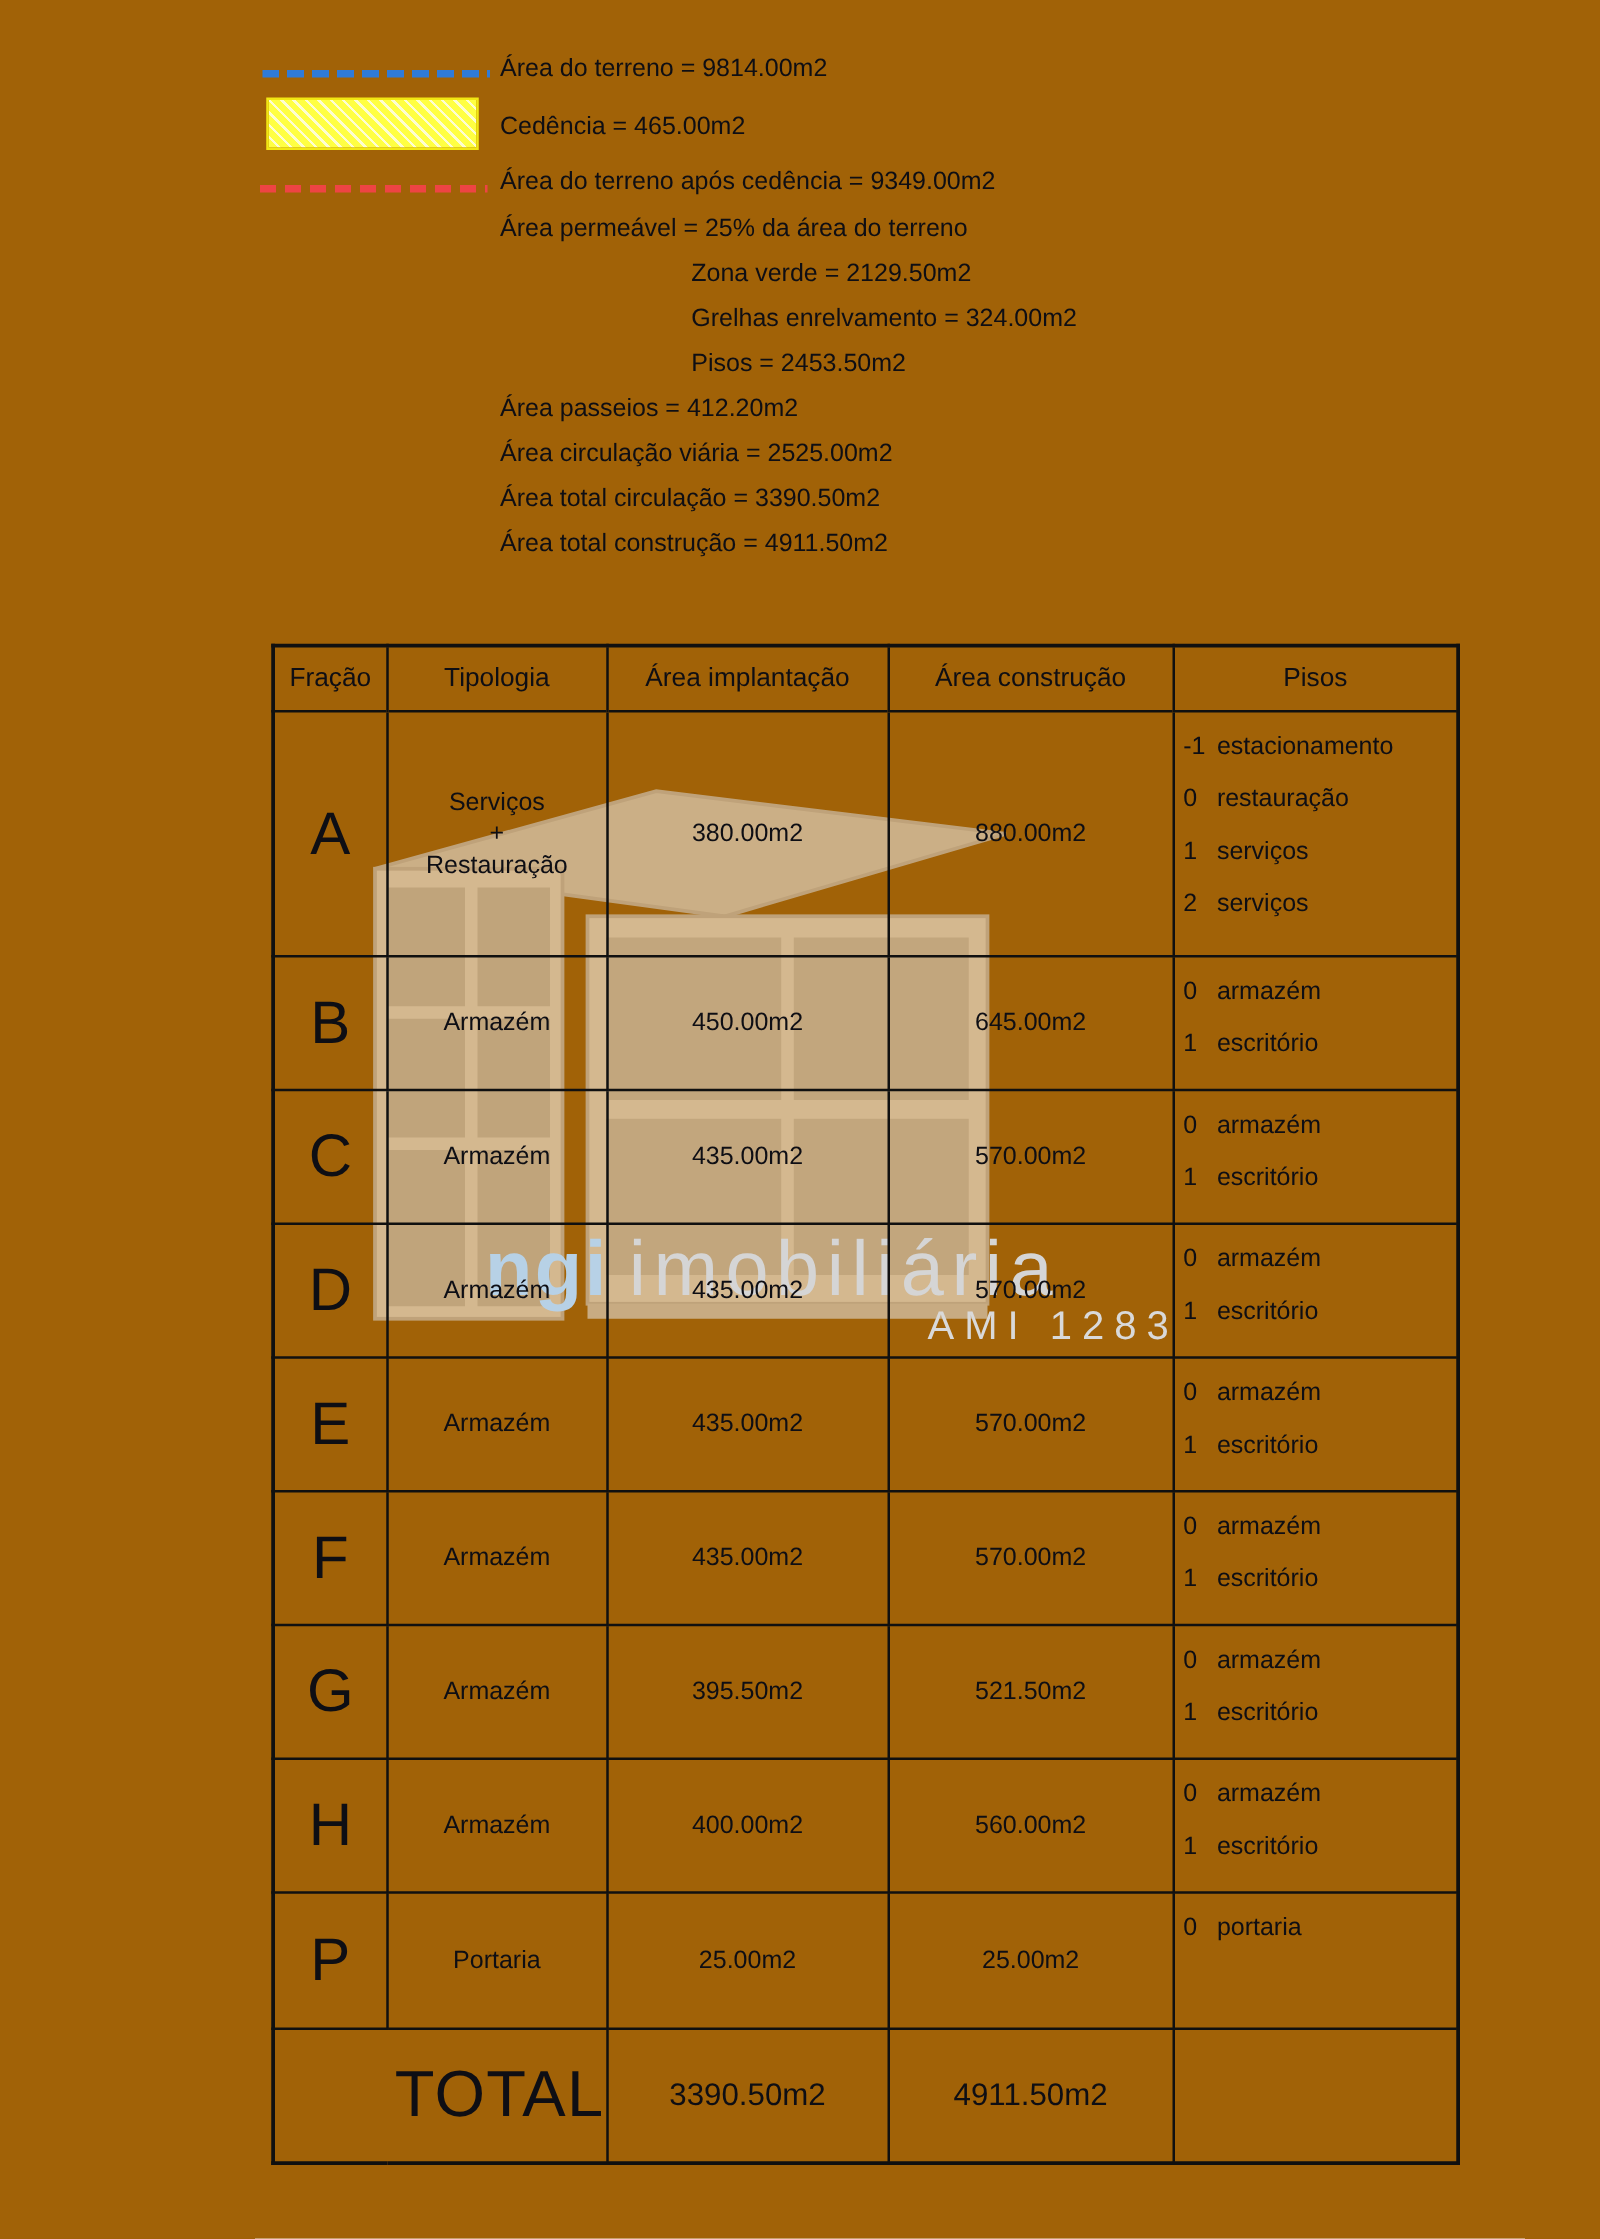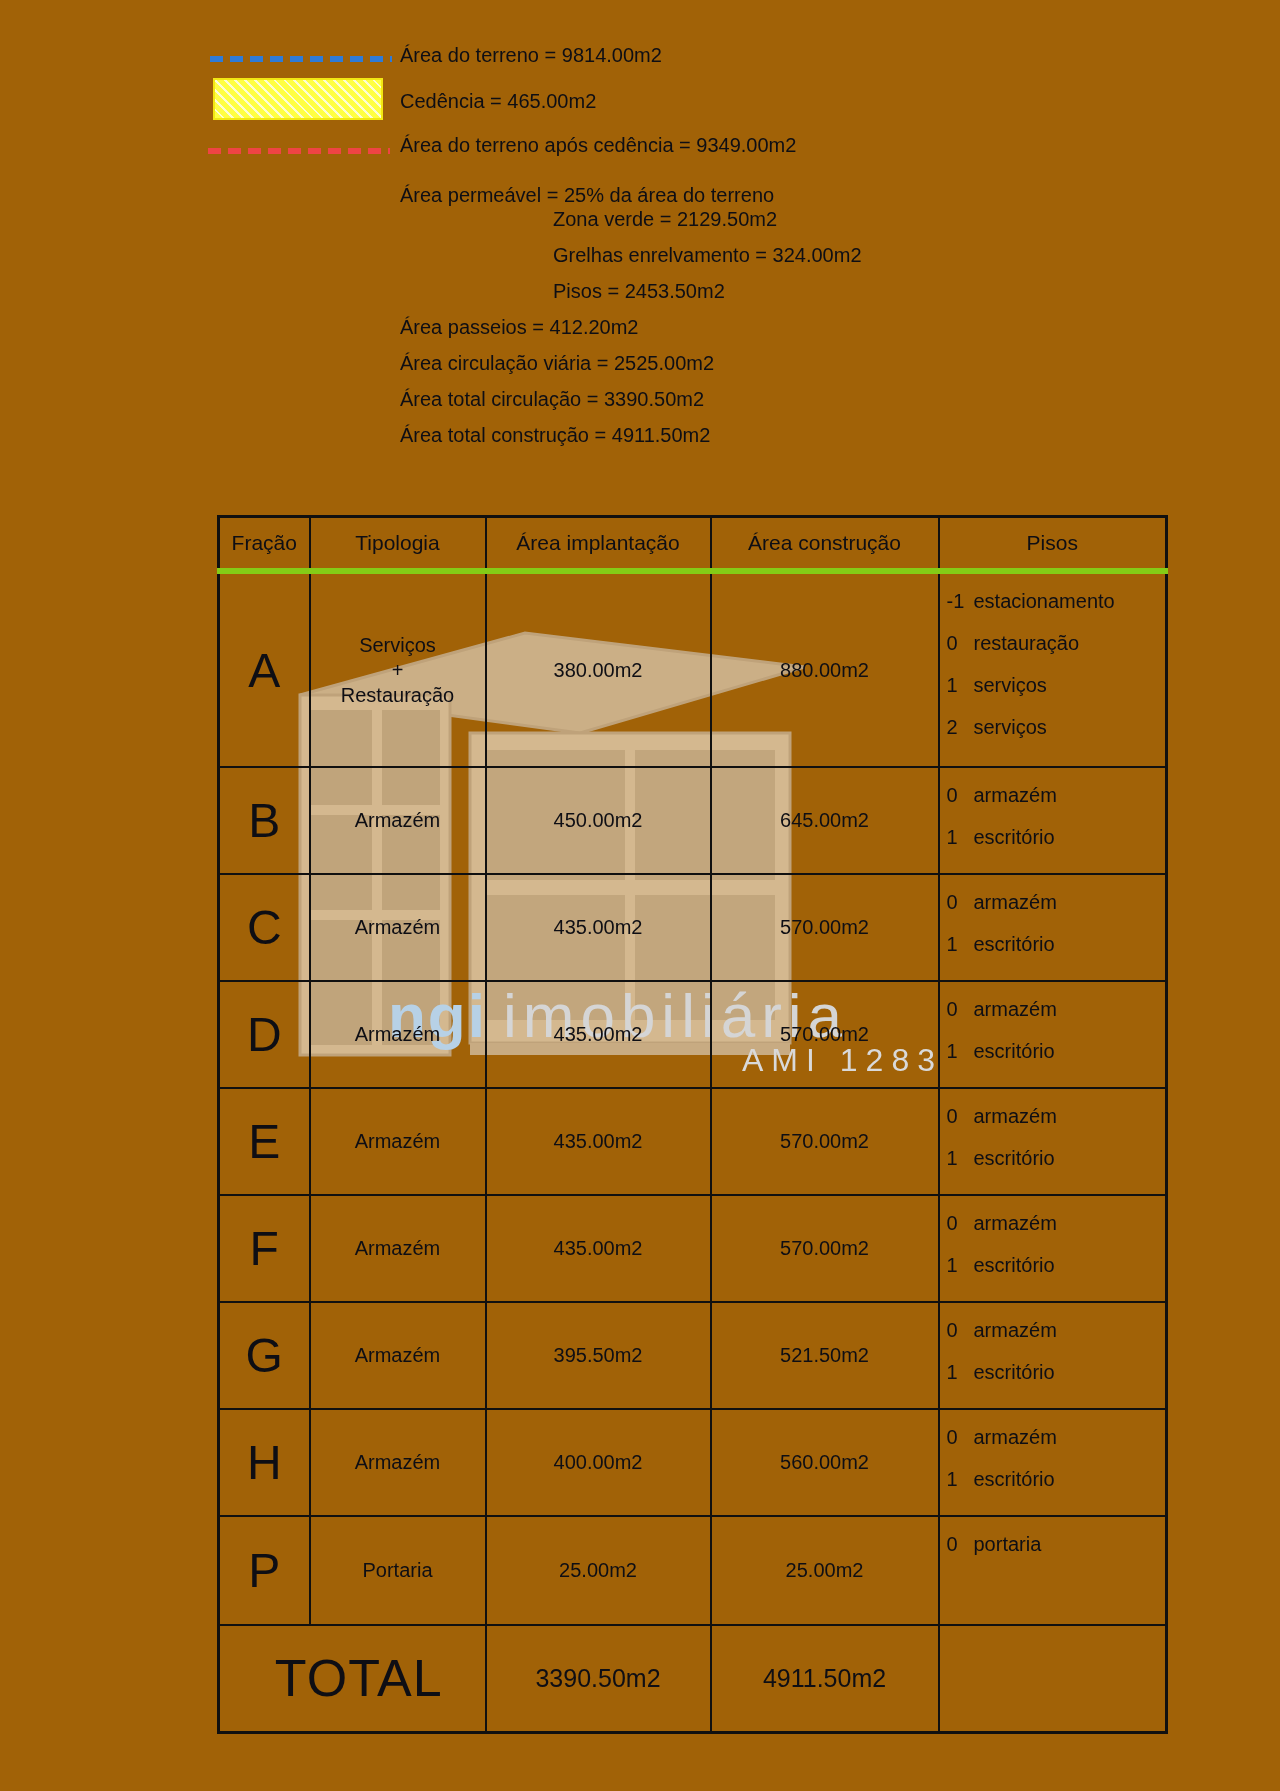--- a/index.html
+++ b/index.html
@@ -29,55 +29,55 @@
     border-collapse:collapse;table-layout:fixed;width:948px;
     background:transparent;
   }
   table.areas th, table.areas td{
     border:2px solid #101010;background:transparent;
     font-family:"Liberation Sans", sans-serif;color:#0e0e14;
   }
   table.areas{border:3px solid #101010;}
   table.areas th{
     height:48px;font-size:21px;font-weight:normal;text-align:center;
-    border-bottom:6px solid #84cc16;
+    border-bottom:1px solid #84cc16;
   }
   td.c-frac{text-align:center;vertical-align:middle;}
   td.c-frac span{font-size:48px;}
   td.c-tip{
     text-align:center;vertical-align:middle;font-size:20px;line-height:25px;
     white-space:pre-line;
   }
   td.c-num{text-align:center;vertical-align:middle;font-size:20px;}
   td.c-pisos{vertical-align:top;padding:6px 4px 0 7px;font-size:20px;}
   .pl{display:flex;line-height:42px;white-space:nowrap;}
   .pn{width:27px;flex:0 0 27px;}
   tr.r-a{height:196px;}
   tr.r-std{height:107px;}
   tr.r-p{height:109px;}
   tr.r-total{height:107px;}
-  td.c-total{vertical-align:middle;text-align:center;padding-left:14px;margin-top:36px;}
+  td.c-total{vertical-align:middle;text-align:right;padding-left:14px;margin-top:36px;}
   td.c-total span{font-size:52px;letter-spacing:1px;}
   td.c-total-num{font-size:25px;margin-left:24px;}
 </style>
 </head>
 <body>
 
 <div class="page">
 
   <div class="dash dash-blue" style="left:210px;top:56px;"></div>
   <div class="lg" style="left:400px;top:44px;">Área do terreno = 9814.00m2</div>
 
   <div class="hatch" style="left:213px;top:78px;"></div>
   <div class="lg" style="left:400px;top:90px;">Cedência = 465.00m2</div>
 
   <div class="dash dash-red" style="left:208px;top:148px;"></div>
   <div class="lg" style="left:400px;top:134px;">Área do terreno após cedência = 9349.00m2</div>
 
-  <div class="lg" style="left:400px;top:172px;margin-top:12px;">Área permeável = 25% da área do terreno</div>
+  <div class="lg" style="left:400px;top:172px;">Área permeável = 25% da área do terreno</div>
   <div class="lg" style="left:553px;top:208px;">Zona verde = 2129.50m2</div>
   <div class="lg" style="left:553px;top:244px;">Grelhas enrelvamento = 324.00m2</div>
   <div class="lg" style="left:553px;top:280px;">Pisos = 2453.50m2</div>
   <div class="lg" style="left:400px;top:316px;">Área passeios = 412.20m2</div>
   <div class="lg" style="left:400px;top:352px;">Área circulação viária = 2525.00m2</div>
   <div class="lg" style="left:400px;top:388px;">Área total circulação = 3390.50m2</div>
   <div class="lg" style="left:400px;top:424px;">Área total construção = 4911.50m2</div>
 
   <svg class="wm" style="left:285px;top:615px;opacity:0.55;" width="520" height="450" viewBox="0 0 520 450">
     <polygon points="15,80 240,18 520,52 295,118" fill="#efefef" stroke="#d8d8d8" stroke-width="3"></polygon>

